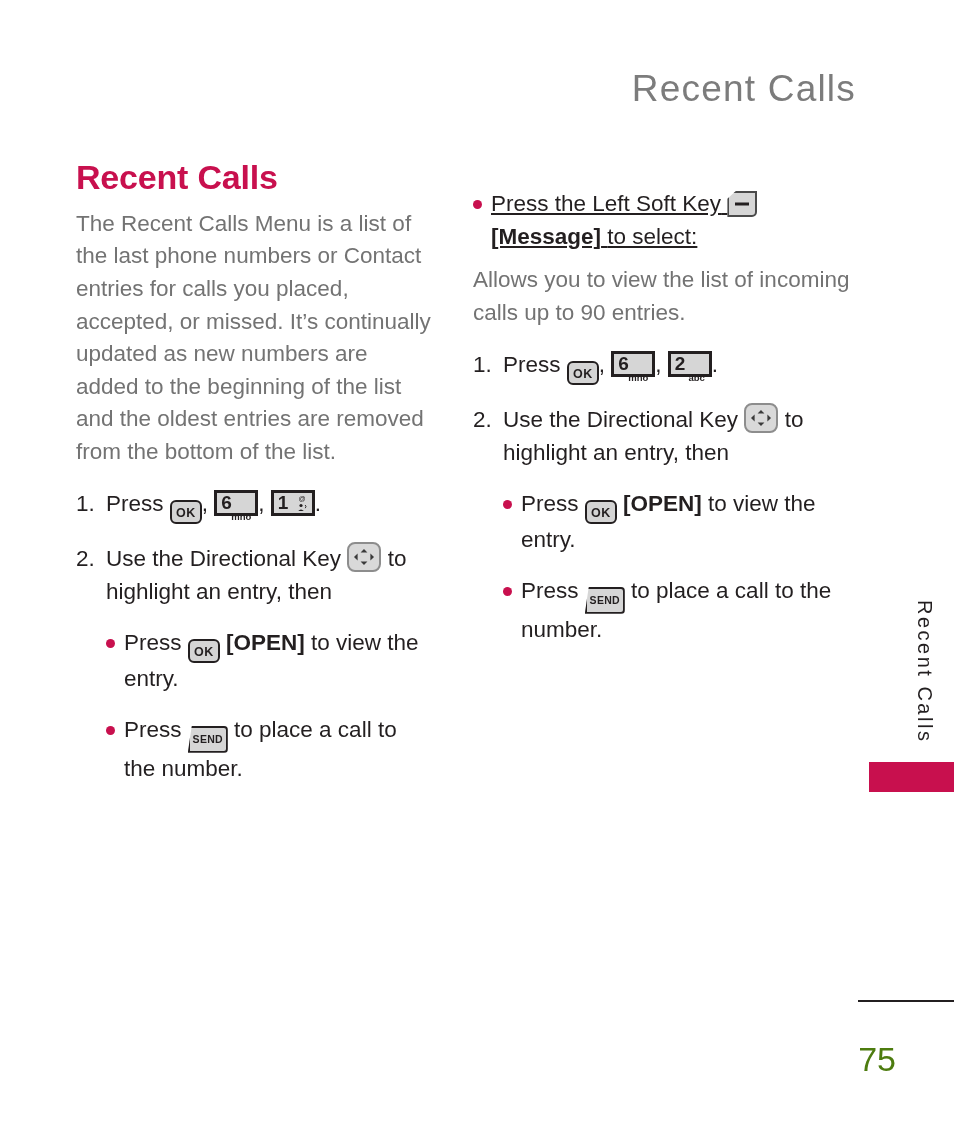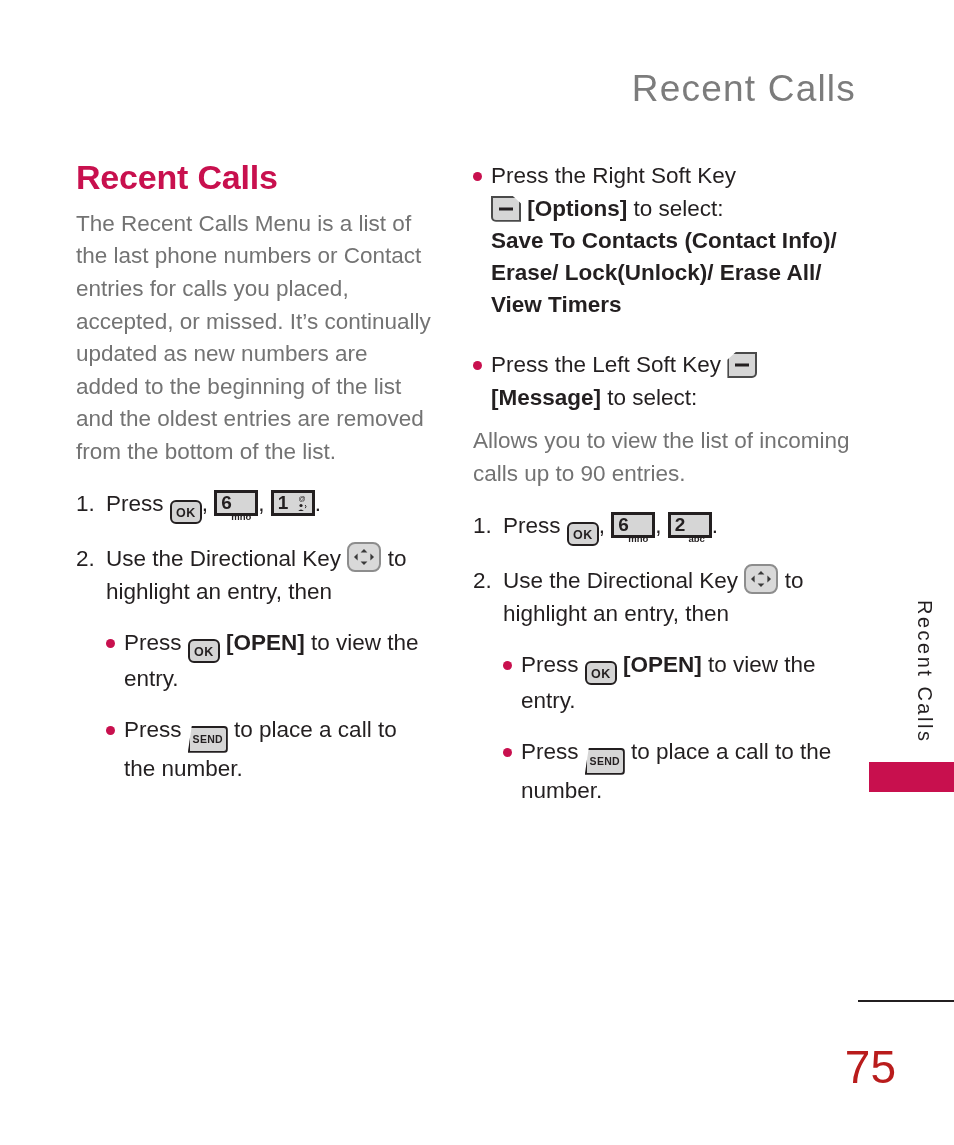--- a/index.html
+++ b/index.html
@@ -247,22 +247,22 @@
     right: 0;
     top: 1000px;
     width: 96px;
     height: 2px;
     background: #231f20;
   }
   .page-number {
     position: absolute;
     right: 58px;
     top: 1040px;
-    font-size: 46px;
-    color: #b91c1c;
+    font-size: 34px;
+    color: #4d7c0f;
   }
 
   .nowrap { white-space: nowrap; }
 </style>
 </head>
 <body>
 
 <div class="running-header">Recent Calls</div>
 
 <div class="columns">
@@ -325,29 +325,22 @@
     <div class="bullet indent">
       <span>Press</span>
       <span class="key key-send">SEND</span>
       <span>to place a call to the number.</span>
     </div>
 
   </div>
 
   <div class="col-right">
 
-    <div class="bullet" style="margin-top:0;">
-      <span>Press the Right Soft Key</span><br>
-      <span class="key key-soft key-soft-right"></span>
-      <span class="bold">[Options]</span>
-      <span>to select:</span>
-      <div class="opt-list">Save To Contacts (Contact Info)/ Erase/ Lock(Unlock)/ Erase All/ View Timers</div>
-    </div>
-
-    <div class="bullet" style="margin-top:28px;">
+
+    <div class="bullet" style="margin-top:28px;text-decoration:underline;">
       <span>Press the Left Soft Key</span>
       <span class="key key-soft key-soft-left"></span><br>
       <span class="bold">[Message]</span>
       <span>to select:</span>
     </div>
 
 
     <p class="body-text">Allows you to view the list of incoming calls up to 90 entries.</p>
 
     <div class="step">

